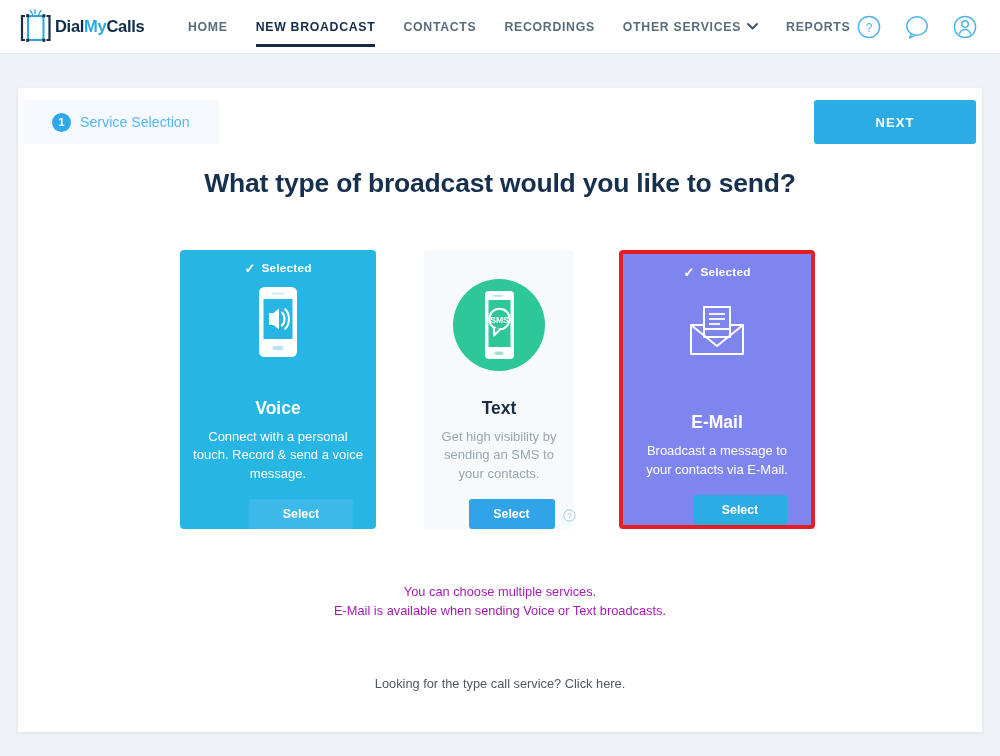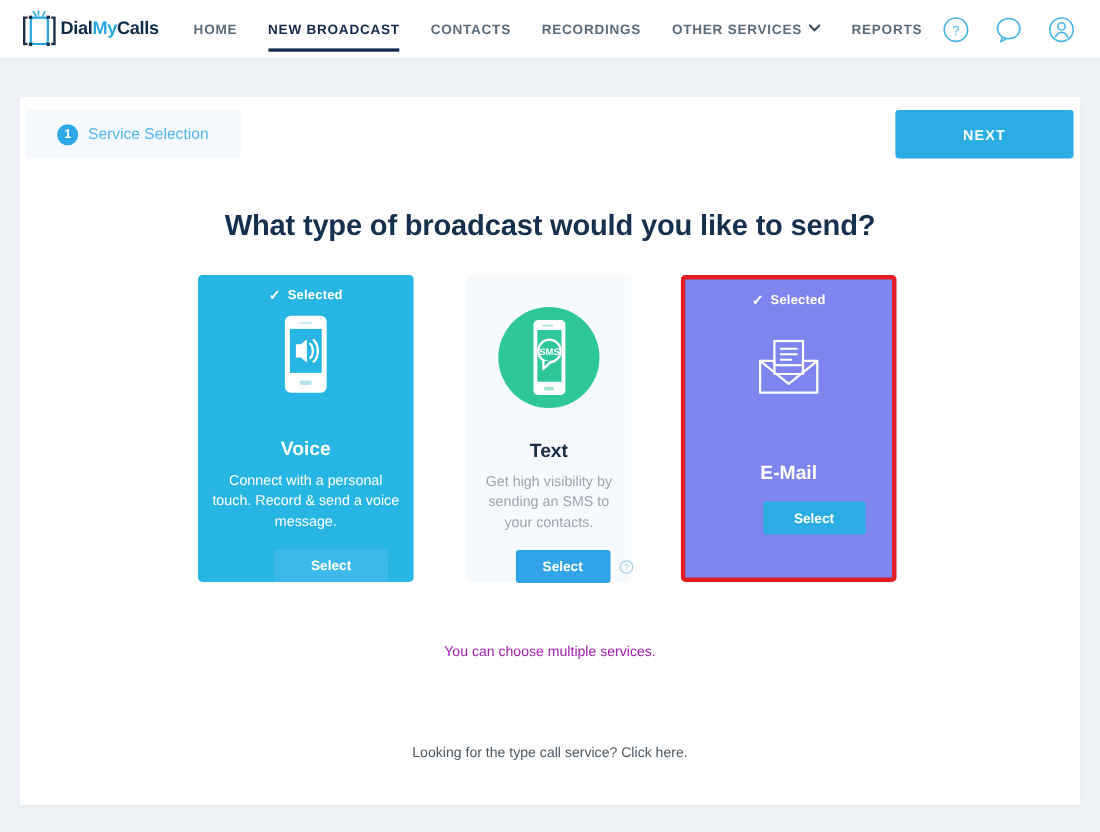--- a/index.html
+++ b/index.html
@@ -25,21 +25,21 @@
   .logo-mark { position: relative; width: 34px; height: 36px; flex: 0 0 34px; }
   .logo-text {
     font-size: 16.5px; font-weight: bold; letter-spacing: -0.3px;
     margin-left: 1px; white-space: nowrap;
   }
   .lt-dark { color: #0f2b46; }
   .lt-blue { color: #29a7e0; }
 
   .nav-links {
     display: flex; align-items: center; height: 54px;
-    margin-left: 26px; gap: 28px;
+    margin-left: 38px; gap: 28px;
   }
   .nav-link {
     position: relative;
     font-size: 12.3px; font-weight: bold; letter-spacing: 0.7px;
     color: #5a6b7c; text-transform: uppercase;
     height: 54px; display: flex; align-items: center;
     cursor: pointer; white-space: nowrap;
   }
   .nav-link.active { color: #14294b; }
   .nav-link.active::after {
@@ -92,21 +92,21 @@
     background: #2bade3; border: none; border-radius: 3px;
     color: #ffffff; font-size: 13px; font-weight: bold;
     letter-spacing: 1.1px;
     font-family: "Liberation Sans", sans-serif;
     cursor: pointer;
     margin-left: 35px;
   }
 
   
   .page-heading {
-    position: absolute; left: 0; right: 0; top: 102px;
+    position: absolute; left: 0; right: 0; top: 80px;
     text-align: center;
     font-size: 26.5px; font-weight: bold;
     color: #16304e; letter-spacing: -0.2px;
   }
 
   
   .cards {
     position: absolute; left: 162px; top: 162px;
     width: 660px; height: 280px;
     display: flex; align-items: flex-start;
@@ -336,24 +336,26 @@
             <rect x="15" y="2" width="26" height="22" fill="none" stroke="#ffffff" stroke-width="2"></rect>
             <line x1="20" y1="9" x2="36" y2="9" stroke="#ffffff" stroke-width="1.8"></line>
             <line x1="20" y1="14" x2="36" y2="14" stroke="#ffffff" stroke-width="1.8"></line>
             <line x1="20" y1="19" x2="31" y2="19" stroke="#ffffff" stroke-width="1.8"></line>
             <path d="M2,20 L2,49 L54,49 L54,20 L41,20 L41,32 L15,32 L15,20 Z" fill="none" stroke="#ffffff" stroke-width="2" stroke-linejoin="round"></path>
             <path d="M2,20 L28,41 L54,20" fill="none" stroke="#ffffff" stroke-width="2" stroke-linejoin="round"></path>
           </svg>
         </span>
       </div>
       <div class="card-title">E-Mail</div>
+      <div class="card-desc">Broadcast a message to your contacts via E-Mail.</div>
       <div class="btn-row">
         <button class="select-btn">Select</button>
       </div>
     </div>
   </div>
 
   <div class="note">
     <div>You can choose multiple services.</div>
+    <div>E-Mail is available when sending Voice or Text broadcasts.</div>
   </div>
 
   <div class="freecall">Looking for the type call service? Click here.</div>
 </div>
 
 </body></html>

